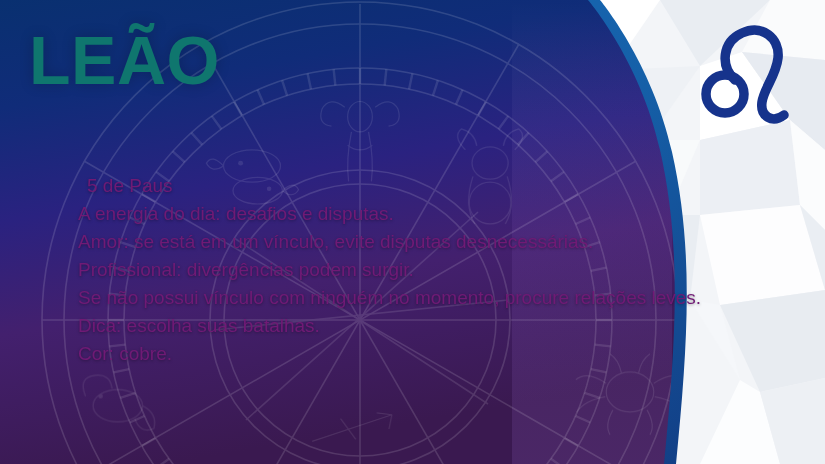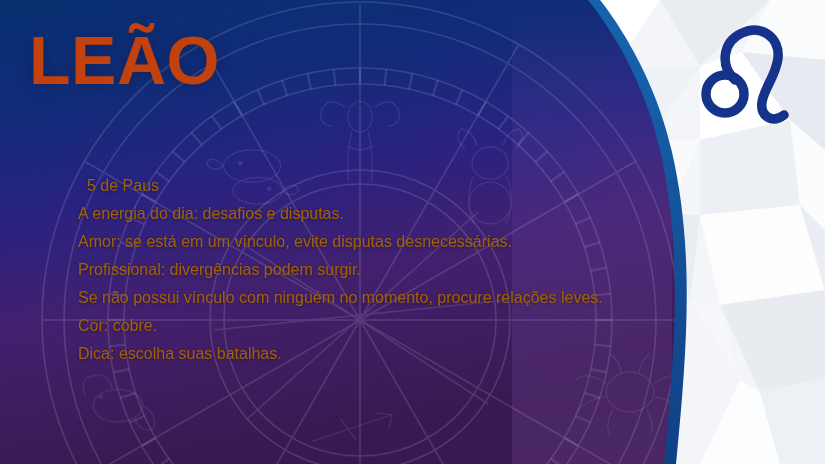--- a/index.html
+++ b/index.html
@@ -43,36 +43,36 @@
   
   .sign-title {
     position: absolute;
     left: 29px;
     top: 26px;
     margin: 0;
     font-size: 68px;
     line-height: 1;
     font-weight: 700;
     letter-spacing: 0.5px;
-    color: #c2410c;
+    color: #0f766e;
     text-shadow: 0 0 14px rgba(0,0,0,0.22);
     font-family: "Liberation Sans", sans-serif;
     white-space: nowrap;
   }
 
   
   .reading {
     position: absolute;
     left: 78px;
     top: 172px;
     width: 630px;
   }
   .reading .line {
-    color: #a16207;
-    font-size: 16px;
+    color: #701a75;
+    font-size: 19px;
     line-height: 28px;
     white-space: nowrap;
     text-shadow: 0 1px 3px rgba(0,0,0,0.35);
     font-family: "Liberation Sans", sans-serif;
   }
   .reading .line.card-name {
     padding-left: 9px;
   }
 
   
@@ -424,22 +424,22 @@
   </div>
 
   <h1 class="sign-title">LEÃO</h1>
 
   <div class="reading">
     <div class="line card-name">5 de Paus</div>
     <div class="line">A energia do dia: desafios e disputas.</div>
     <div class="line">Amor: se está em um vínculo, evite disputas desnecessárias.</div>
     <div class="line">Profissional: divergências podem surgir.</div>
     <div class="line">Se não possui vínculo com ninguém no momento, procure relações leves.</div>
+    <div class="line">Dica: escolha suas batalhas.</div>
     <div class="line">Cor: cobre.</div>
-    <div class="line">Dica: escolha suas batalhas.</div>
   </div>
 
   <div class="glyph">
     <svg viewBox="0 0 104 116" aria-hidden="true">
       <g fill="none" stroke="#16338c" stroke-width="9.5" stroke-linecap="round" stroke-linejoin="round">
 
         <path d="M35,64
                  C20,50 22,26 42,17
                  C62,8 80,22 78,42
                  C76,60 64,72 62,86

